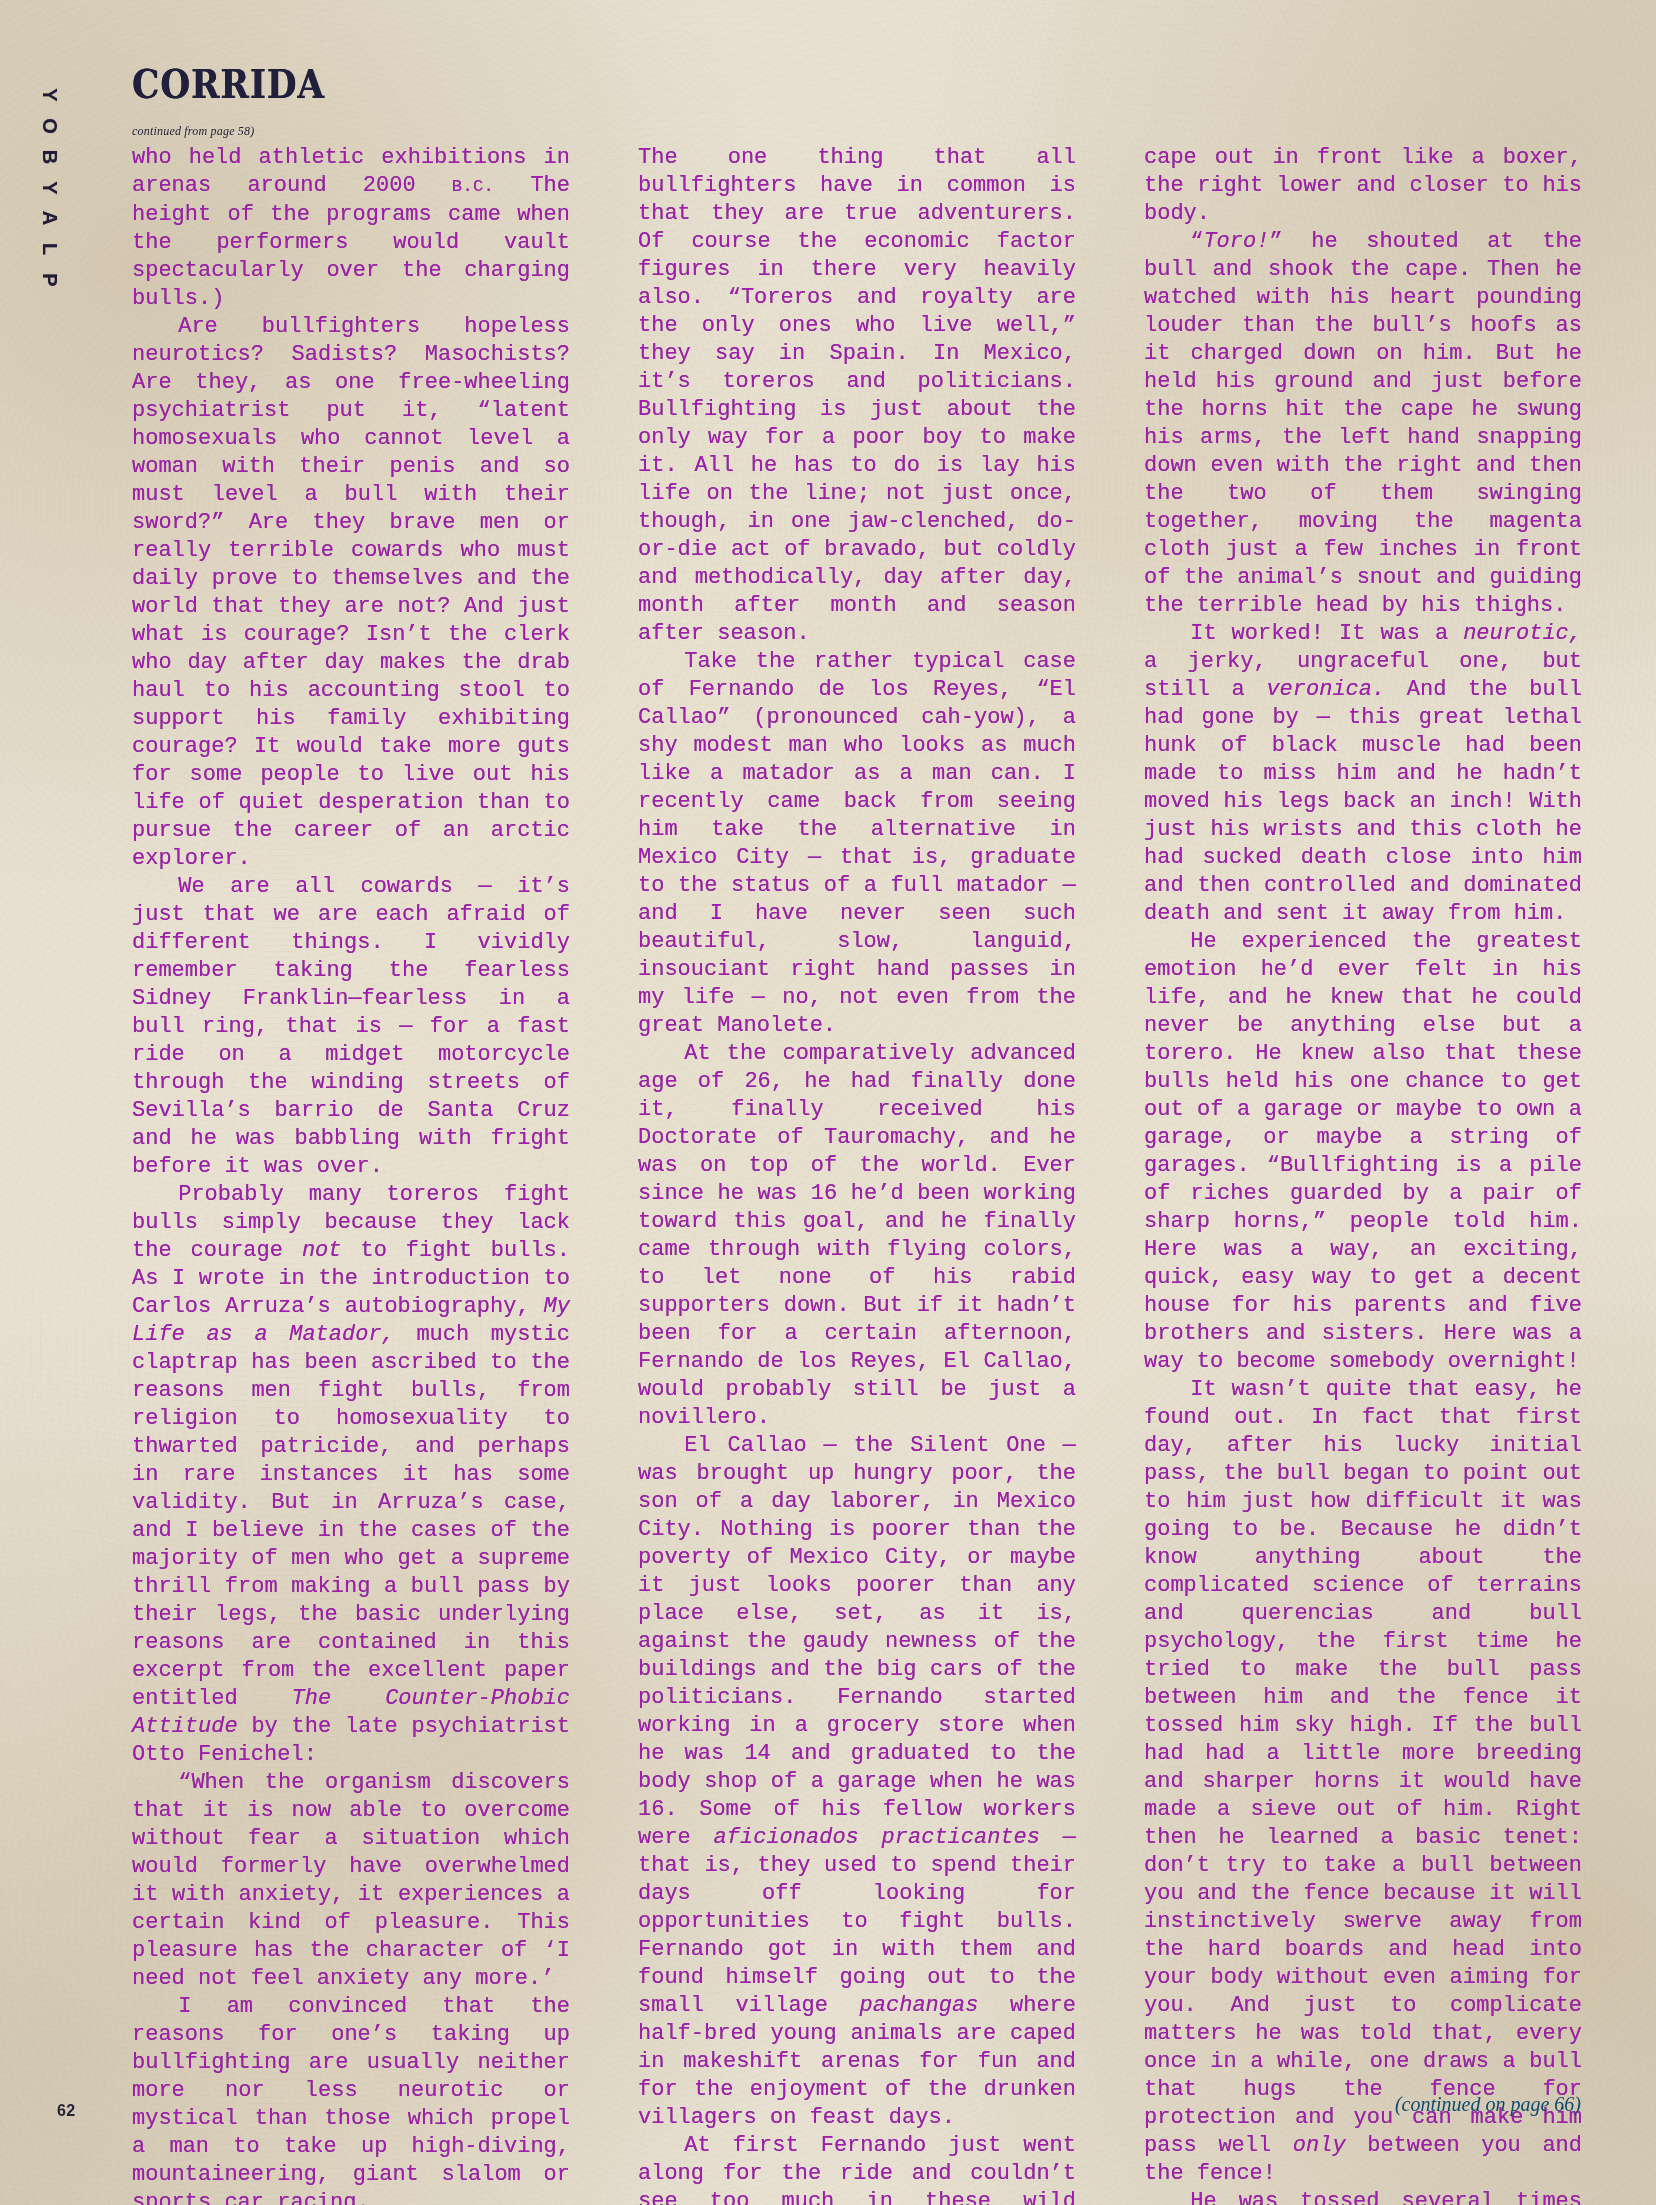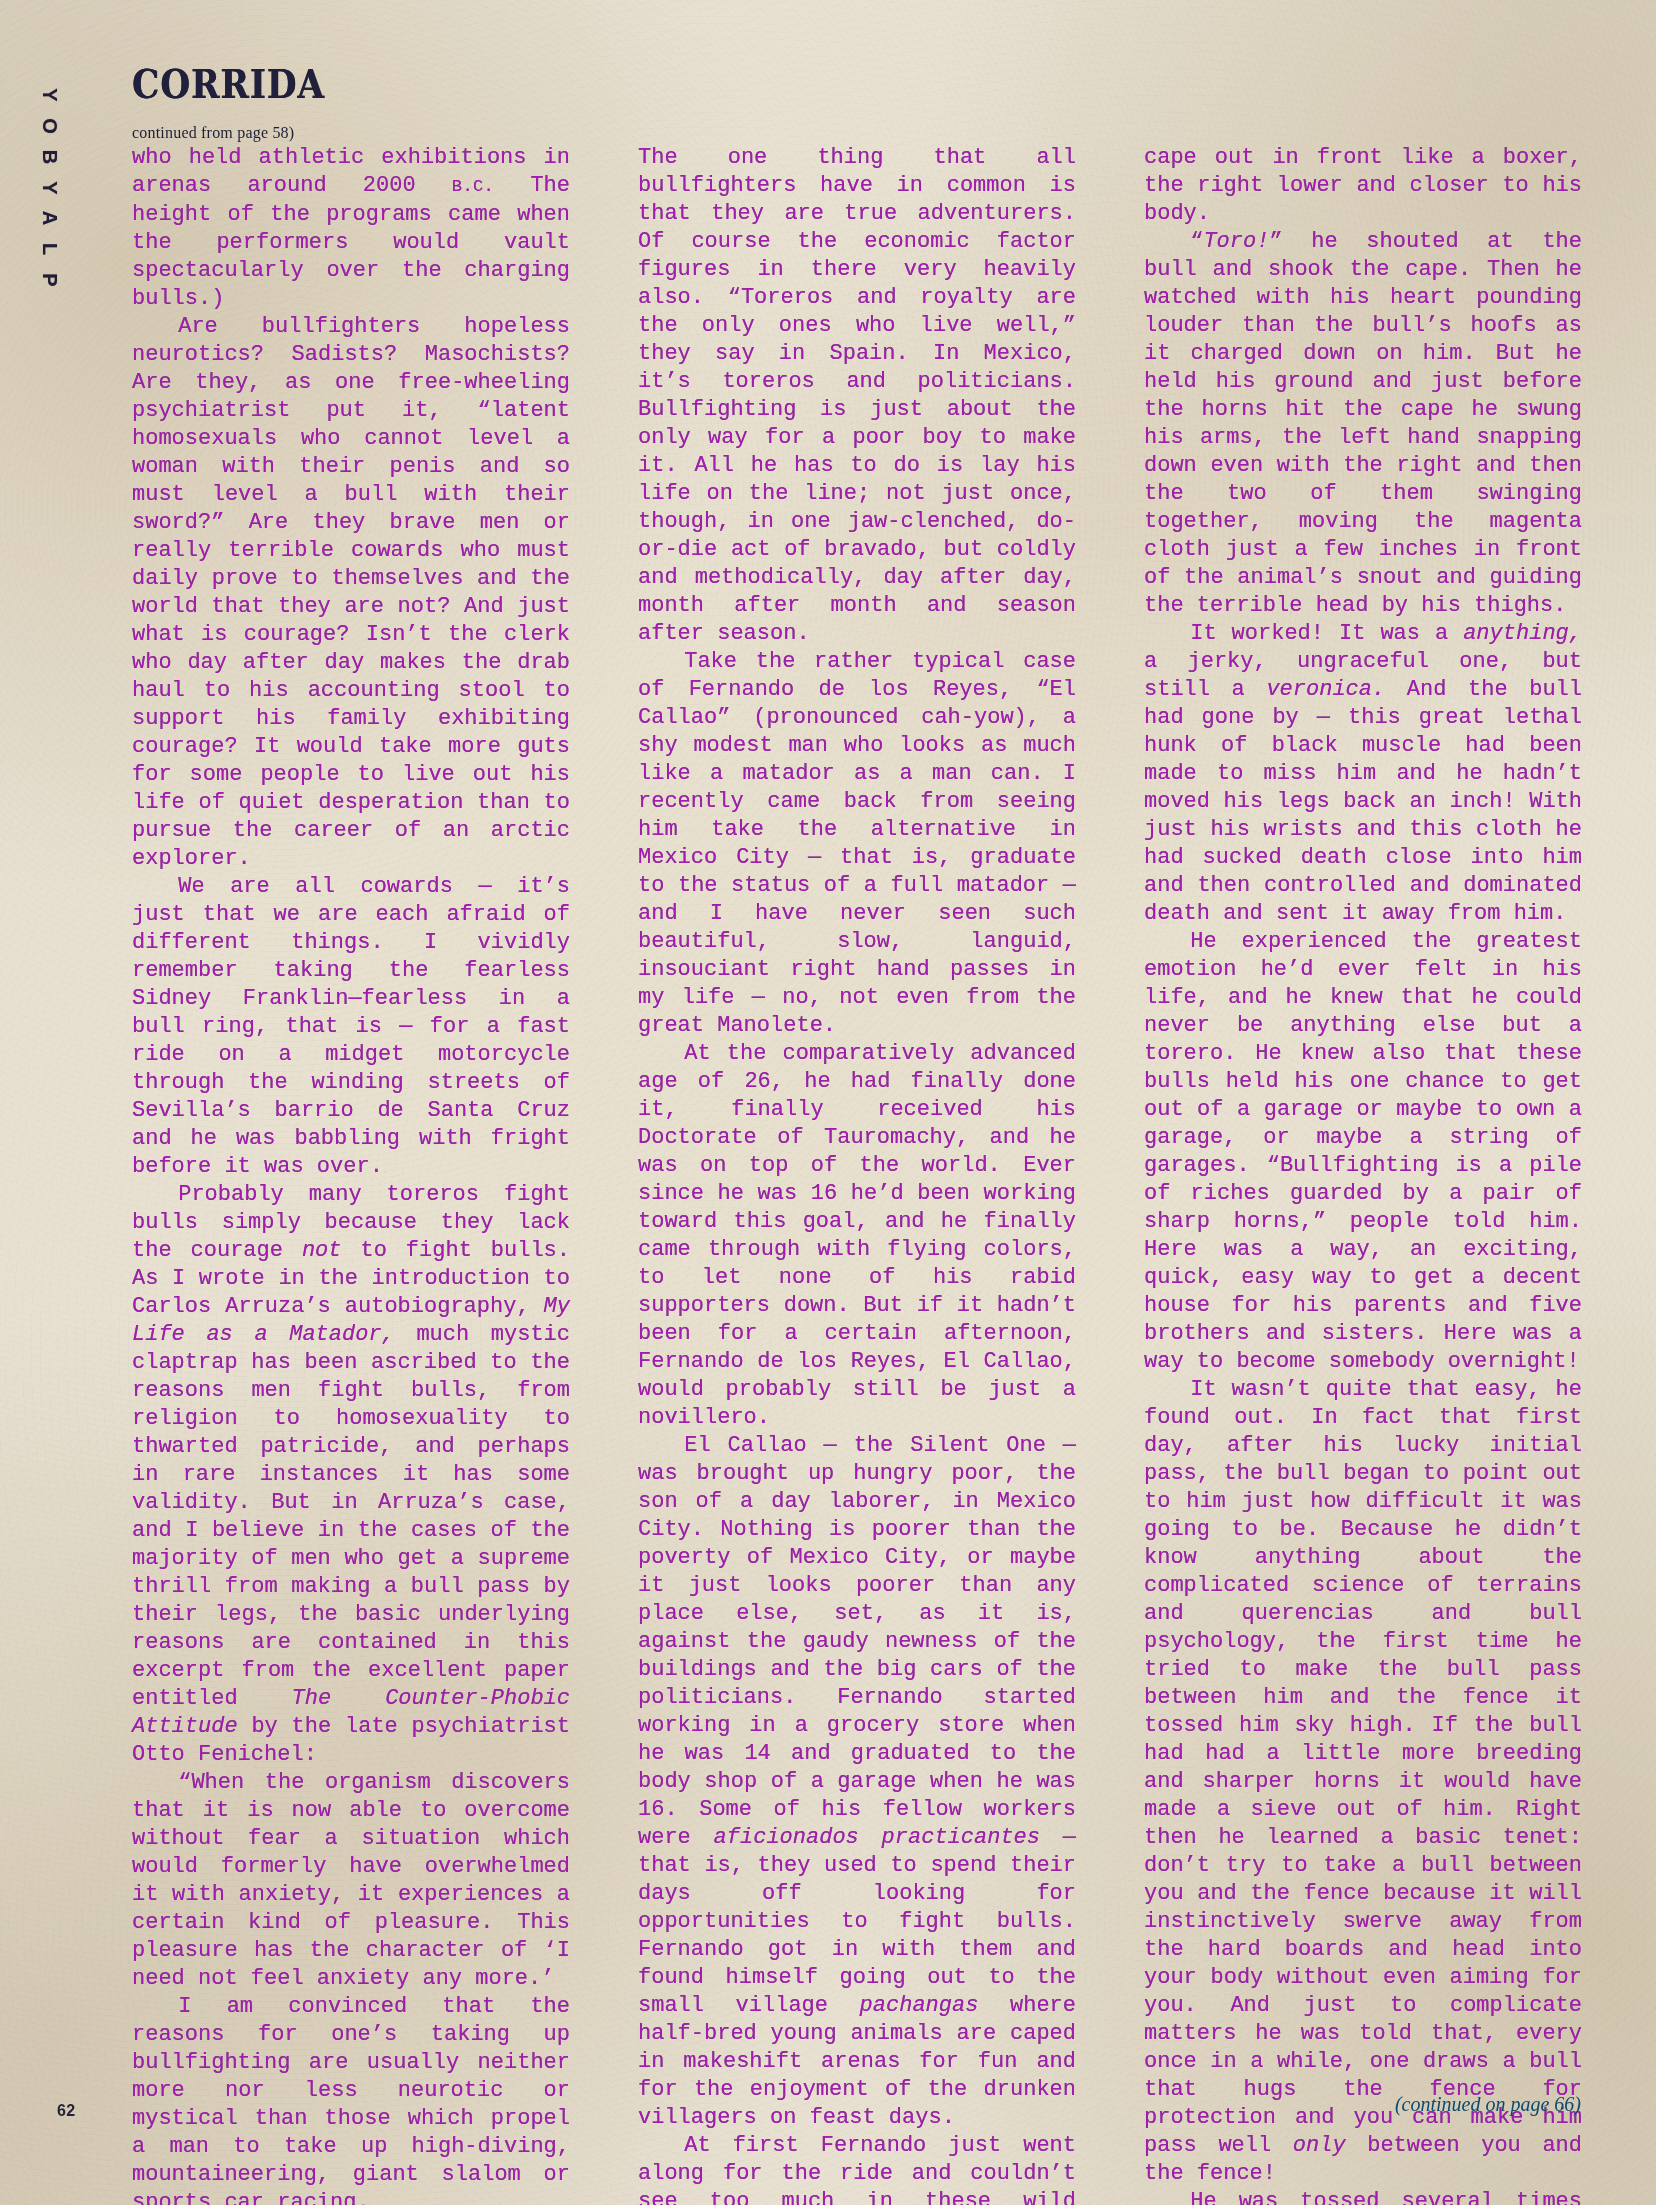--- a/index.html
+++ b/index.html
@@ -87,21 +87,22 @@
     font-size: 39px;
     line-height: 1;
     letter-spacing: 1px;
     color: #20203c;
     transform: scaleX(0.88);
     transform-origin: left center;
     text-shadow: 0.4px 0 0 rgba(32,32,60,0.75), 0 0.4px 0 rgba(32,32,60,0.5);
   }
   #continued-from {
     font-family: "Liberation Serif", "DejaVu Serif", serif;
-    font-size: 16px;
+    font-style: italic;
+    font-size: 12px;
     color: #1f1f36;
     letter-spacing: 0.2px;
   }
 
   
   #columns {
     position: absolute;
     left: 132px;
     top: 144px;
     width: 1449px;
@@ -198,21 +199,21 @@
     <div class="column" id="col-middle">
         <p>The one thing that all bullfighters have in common is that they are true adventurers. Of course the economic factor figures in there very heavily also. “Toreros and royalty are the only ones who live well,” they say in Spain. In Mexico, it’s toreros and politicians. Bullfighting is just about the only way for a poor boy to make it. All he has to do is lay his life on the line; not just once, though, in one jaw-clenched, do-or-die act of bravado, but coldly and methodically, day after day, month after month and season after season.</p>
         <p class="indent">Take the rather typical case of Fernando de los Reyes, “El Callao” (pronounced cah-yow), a shy modest man who looks as much like a matador as a man can. I recently came back from seeing him take the alternative in Mexico City — that is, graduate to the status of a full matador — and I have never seen such beautiful, slow, languid, insouciant right hand passes in my life — no, not even from the great Manolete.</p>
         <p class="indent">At the comparatively advanced age of 26, he had finally done it, finally received his Doctorate of Tauromachy, and he was on top of the world. Ever since he was 16 he’d been working toward this goal, and he finally came through with flying colors, to let none of his rabid supporters down. But if it hadn’t been for a certain afternoon, Fernando de los Reyes, El Callao, would probably still be just a novillero.</p>
         <p class="indent">El Callao — the Silent One — was brought up hungry poor, the son of a day laborer, in Mexico City. Nothing is poorer than the poverty of Mexico City, or maybe it just looks poorer than any place else, set, as it is, against the gaudy newness of the buildings and the big cars of the politicians. Fernando started working in a grocery store when he was 14 and graduated to the body shop of a garage when he was 16. Some of his fellow workers were <i>aficionados practicantes</i> — that is, they used to spend their days off looking for opportunities to fight bulls. Fernando got in with them and found himself going out to the small village <i>pachangas</i> where half-bred young animals are caped in makeshift arenas for fun and for the enjoyment of the drunken villagers on feast days.</p>
         <p class="indent">At first Fernando just went along for the ride and couldn’t see too much in these wild unorganized affairs. But then one day he was persuaded to go out there with a cape in his hands. The big <i>morucho</i> bull was in the middle of the arena pawing the sand and waiting for someone to come into range when Fernando slid through the <i>burladero</i> opening in the fence. Thin but perfectly built, he already had a natural torero’s walk and grace. He held the big</p>
       </div>
     <div class="column" id="col-right">
         <p>cape out in front like a boxer, the right lower and closer to his body.</p>
         <p class="indent">“<i>Toro!</i>” he shouted at the bull and shook the cape. Then he watched with his heart pounding louder than the bull’s hoofs as it charged down on him. But he held his ground and just before the horns hit the cape he swung his arms, the left hand snapping down even with the right and then the two of them swinging together, moving the magenta cloth just a few inches in front of the animal’s snout and guiding the terrible head by his thighs.</p>
-        <p class="indent">It worked! It was a <i>anything,</i> a jerky, ungraceful one, but still a <i>veronica.</i> And the bull had gone by — this great lethal hunk of black muscle had been made to miss him and he hadn’t moved his legs back an inch! With just his wrists and this cloth he had sucked death close into him and then controlled and dominated death and sent it away from him.</p>
+        <p class="indent">It worked! It was a <i>neurotic,</i> a jerky, ungraceful one, but still a <i>veronica.</i> And the bull had gone by — this great lethal hunk of black muscle had been made to miss him and he hadn’t moved his legs back an inch! With just his wrists and this cloth he had sucked death close into him and then controlled and dominated death and sent it away from him.</p>
         <p class="indent">He experienced the greatest emotion he’d ever felt in his life, and he knew that he could never be anything else but a torero. He knew also that these bulls held his one chance to get out of a garage or maybe to own a garage, or maybe a string of garages. “Bullfighting is a pile of riches guarded by a pair of sharp horns,” people told him. Here was a way, an exciting, quick, easy way to get a decent house for his parents and five brothers and sisters. Here was a way to become somebody overnight!</p>
         <p class="indent">It wasn’t quite that easy, he found out. In fact that first day, after his lucky initial pass, the bull began to point out to him just how difficult it was going to be. Because he didn’t know anything about the complicated science of terrains and querencias and bull psychology, the first time he tried to make the bull pass between him and the fence it tossed him sky high. If the bull had had a little more breeding and sharper horns it would have made a sieve out of him. Right then he learned a basic tenet: don’t try to take a bull between you and the fence because it will instinctively swerve away from the hard boards and head into your body without even aiming for you. And just to complicate matters he was told that, every once in a while, one draws a bull that hugs the fence for protection and you can make him pass well <i>only</i> between you and the fence!</p>
         <p class="indent">He was tossed several times that day and many times afterward in the years to come. He began to see why so many boys who want to become bullfighters never make it, boys who like the pageantry and the big money and the easy women and the fast cars, but who can’t stand the gaff. Every young boy in Spain and Mexico dreams of being a torero, that is, a professional bullfighter of</p>
       </div>
   </div>
 
   <div id="page-number">62</div>
   <div id="continued-on">(continued on page 66)</div>
 
 </div>

